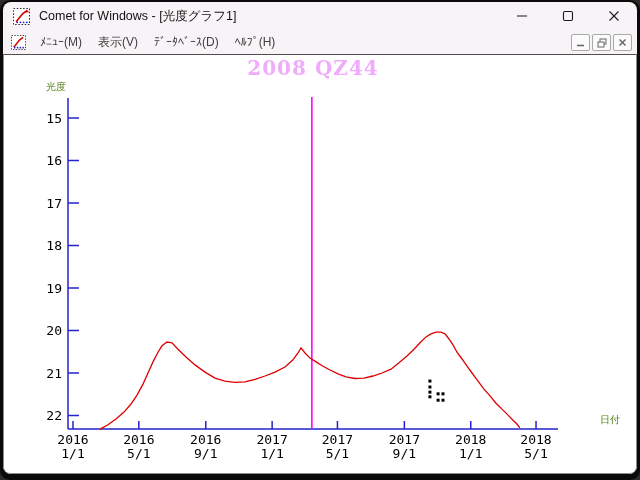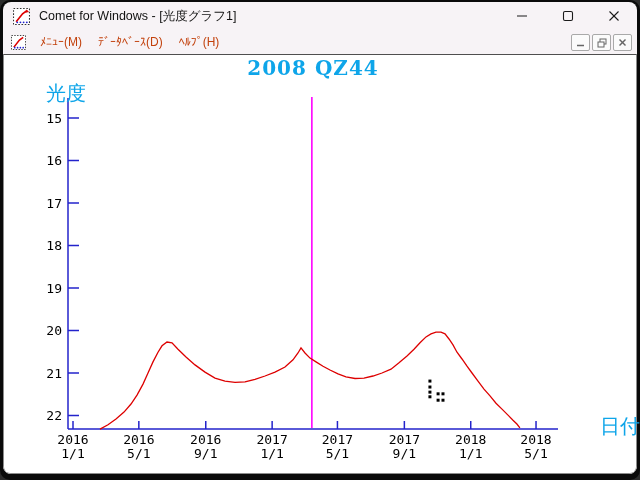--- a/index.html
+++ b/index.html
@@ -7,30 +7,30 @@
          font-family:"Liberation Sans",sans-serif;}
   .win{position:absolute;left:3px;top:2px;right:3px;bottom:6px;background:#f7f3f6;border-radius:8px;
        overflow:hidden;display:flex;flex-direction:column;}
   .titlebar{height:28px;display:flex;align-items:center;padding-left:10px;flex:0 0 auto;}
   .app-icon{width:17px;height:17px;flex:0 0 auto;}
   .title-text{font-size:12.5px;color:#111;margin-left:9px;white-space:nowrap;}
   .caption-buttons{margin-left:auto;display:flex;height:100%;}
   .cap-btn{width:46px;height:100%;display:flex;align-items:center;justify-content:center;cursor:default;}
   .menubar{height:24px;display:flex;align-items:center;padding-left:6px;position:relative;flex:0 0 auto;}
   .menu-icon{width:15px;height:15px;margin:0 6px 0 2px;}
-  .menu-item{font-size:12px;color:#c2410c;padding:3px 8px;white-space:nowrap;}
+  .menu-item{font-size:12px;color:#404040;padding:3px 8px;white-space:nowrap;}
   .mdi-buttons{position:absolute;right:5px;top:4px;display:flex;gap:2px;}
   .mdi-btn{width:17px;height:15px;border:1px solid #a9a9a9;background:#fbfbfb;border-radius:2px;
            display:flex;align-items:center;justify-content:center;}
   .client{flex:1 1 auto;background:#ffffff;border:1px solid #8c8c8c;border-top-color:#4f4f4f;
           border-radius:0 0 7px 7px;}
   .overlay{position:absolute;left:0;top:0;width:640px;height:480px;pointer-events:none;}
   .chart-title{position:absolute;left:68px;top:56px;width:490px;text-align:center;
-               font-family:"DejaVu Serif",serif;font-weight:bold;font-size:20px;color:#0ea5e9;letter-spacing:1px;}
-  .axis-label{position:absolute;font-size:20px;color:#0ea5e9;white-space:nowrap;}
+               font-family:"DejaVu Serif",serif;font-weight:bold;font-size:20px;color:#f0abfc;letter-spacing:1px;}
+  .axis-label{position:absolute;font-size:10px;color:#4d7c0f;white-space:nowrap;}
   .ylab{left:46px;top:80px;}
   .xlab{left:600px;top:413px;}
   .tick-label{font-family:"DejaVu Sans Mono",monospace;font-size:13px;fill:#000;}
 </style>
 </head>
 <body>
 
 <div class="frame">
   <div class="win">
 
@@ -68,20 +68,21 @@
     <div class="menubar">
       <svg class="menu-icon" viewBox="0 0 16 16">
         <rect x="0.5" y="0.5" width="15" height="15" fill="#ffffff" stroke="#333" stroke-width="1" stroke-dasharray="1.5,1.5"></rect>
         <polyline points="13,2.5 9,5.5 3,13" fill="none" stroke="#d00" stroke-width="1.6"></polyline>
         <circle cx="4" cy="13.5" r="0.9" fill="#22c"></circle>
           <circle cx="7" cy="13.5" r="0.9" fill="#22c"></circle>
         <circle cx="10" cy="13.5" r="0.9" fill="#22c"></circle>
           <circle cx="13" cy="13.5" r="0.9" fill="#22c"></circle>
       </svg>
       <span class="menu-item">ﾒﾆｭｰ(M)</span>
+      <span class="menu-item">表示(V)</span>
       <span class="menu-item">ﾃﾞｰﾀﾍﾞｰｽ(D)</span>
       <span class="menu-item">ﾍﾙﾌﾟ(H)</span>
       <div class="mdi-buttons">
         <div class="mdi-btn">
           <svg width="9" height="9" viewBox="0 0 9 9">
             <line x1="1" y1="7.5" x2="8" y2="7.5" stroke="#666" stroke-width="1.4"></line>
           </svg>
         </div>
         <div class="mdi-btn">
           <svg width="10" height="10" viewBox="0 0 10 10">

